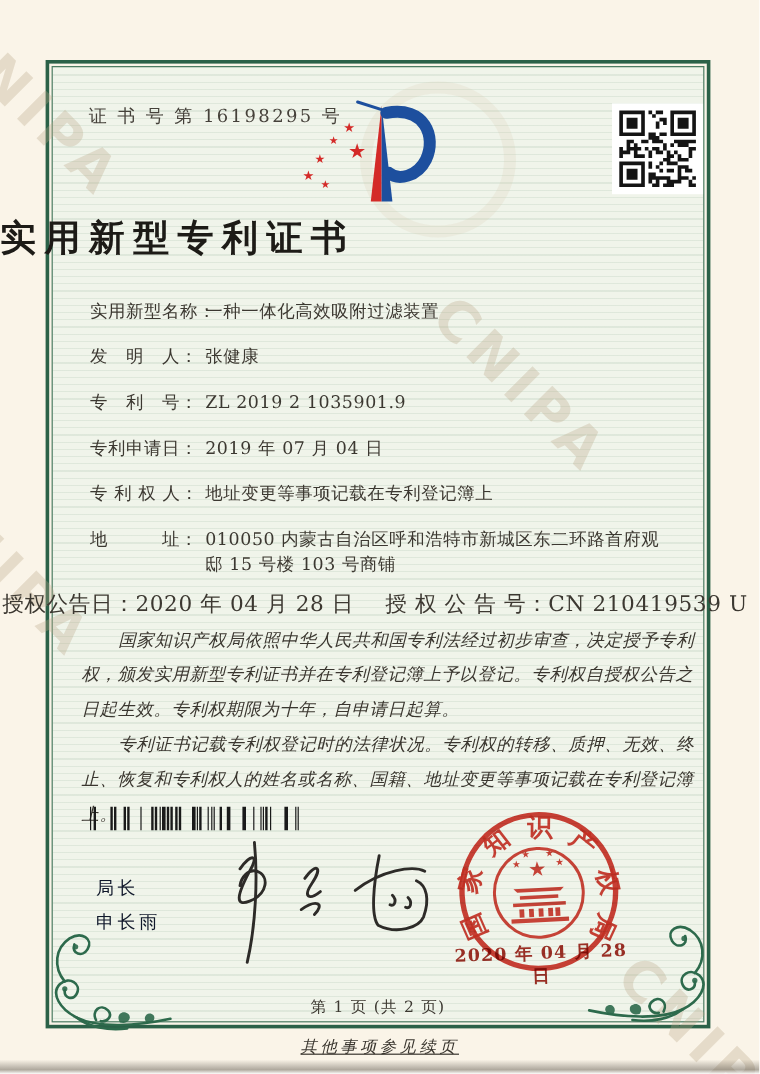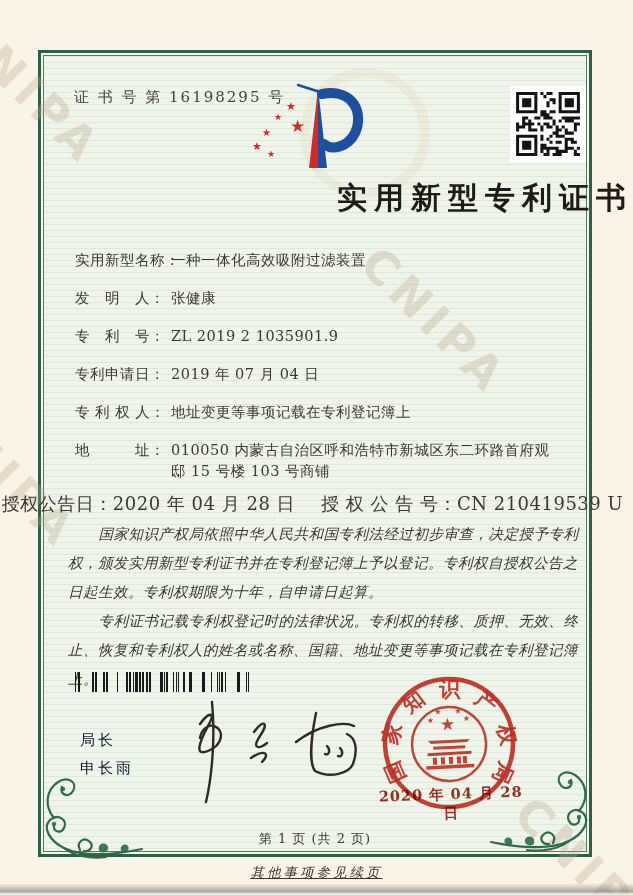--- a/index.html
+++ b/index.html
@@ -30,21 +30,21 @@
   }
   .wm-ring{position:absolute;z-index:1;width:110px;height:110px;border:10px solid rgba(210,192,162,0.16);border-radius:50%;}
   .cert-no{
     position:absolute;left:74px;top:88px;z-index:2;
     font-size:15px;letter-spacing:2px;color:#45413a;
   }
   .logo{position:absolute;left:240px;top:80px;z-index:2;}
   .qr{position:absolute;left:510px;top:86px;z-index:2;}
   .title{
     position:absolute;left:0;top:178px;width:633px;z-index:2;
-    text-align:right;font-size:30px;font-weight:bold;
+    text-align:left;font-size:30px;font-weight:bold;
     letter-spacing:7px;color:#1d1b17;
   }
   .fields{position:absolute;left:75px;top:250px;width:475px;z-index:2;}
   .frow{display:flex;margin-bottom:17px;font-size:14.5px;line-height:21px;color:#3c3831;letter-spacing:0.5px;}
   .flabel{width:96px;flex:none;white-space:nowrap;}
   .fvalue{flex:1;}
   .grow{display:flex;font-size:18px;line-height:21px;color:#3c3831;letter-spacing:0.5px;margin-top:-1px;justify-content:center;}
   .gpair{display:flex;white-space:nowrap;}
   .gpair.second{margin-left:26px;}
   .paras{position:absolute;left:68px;top:520px;width:512px;z-index:2;}

